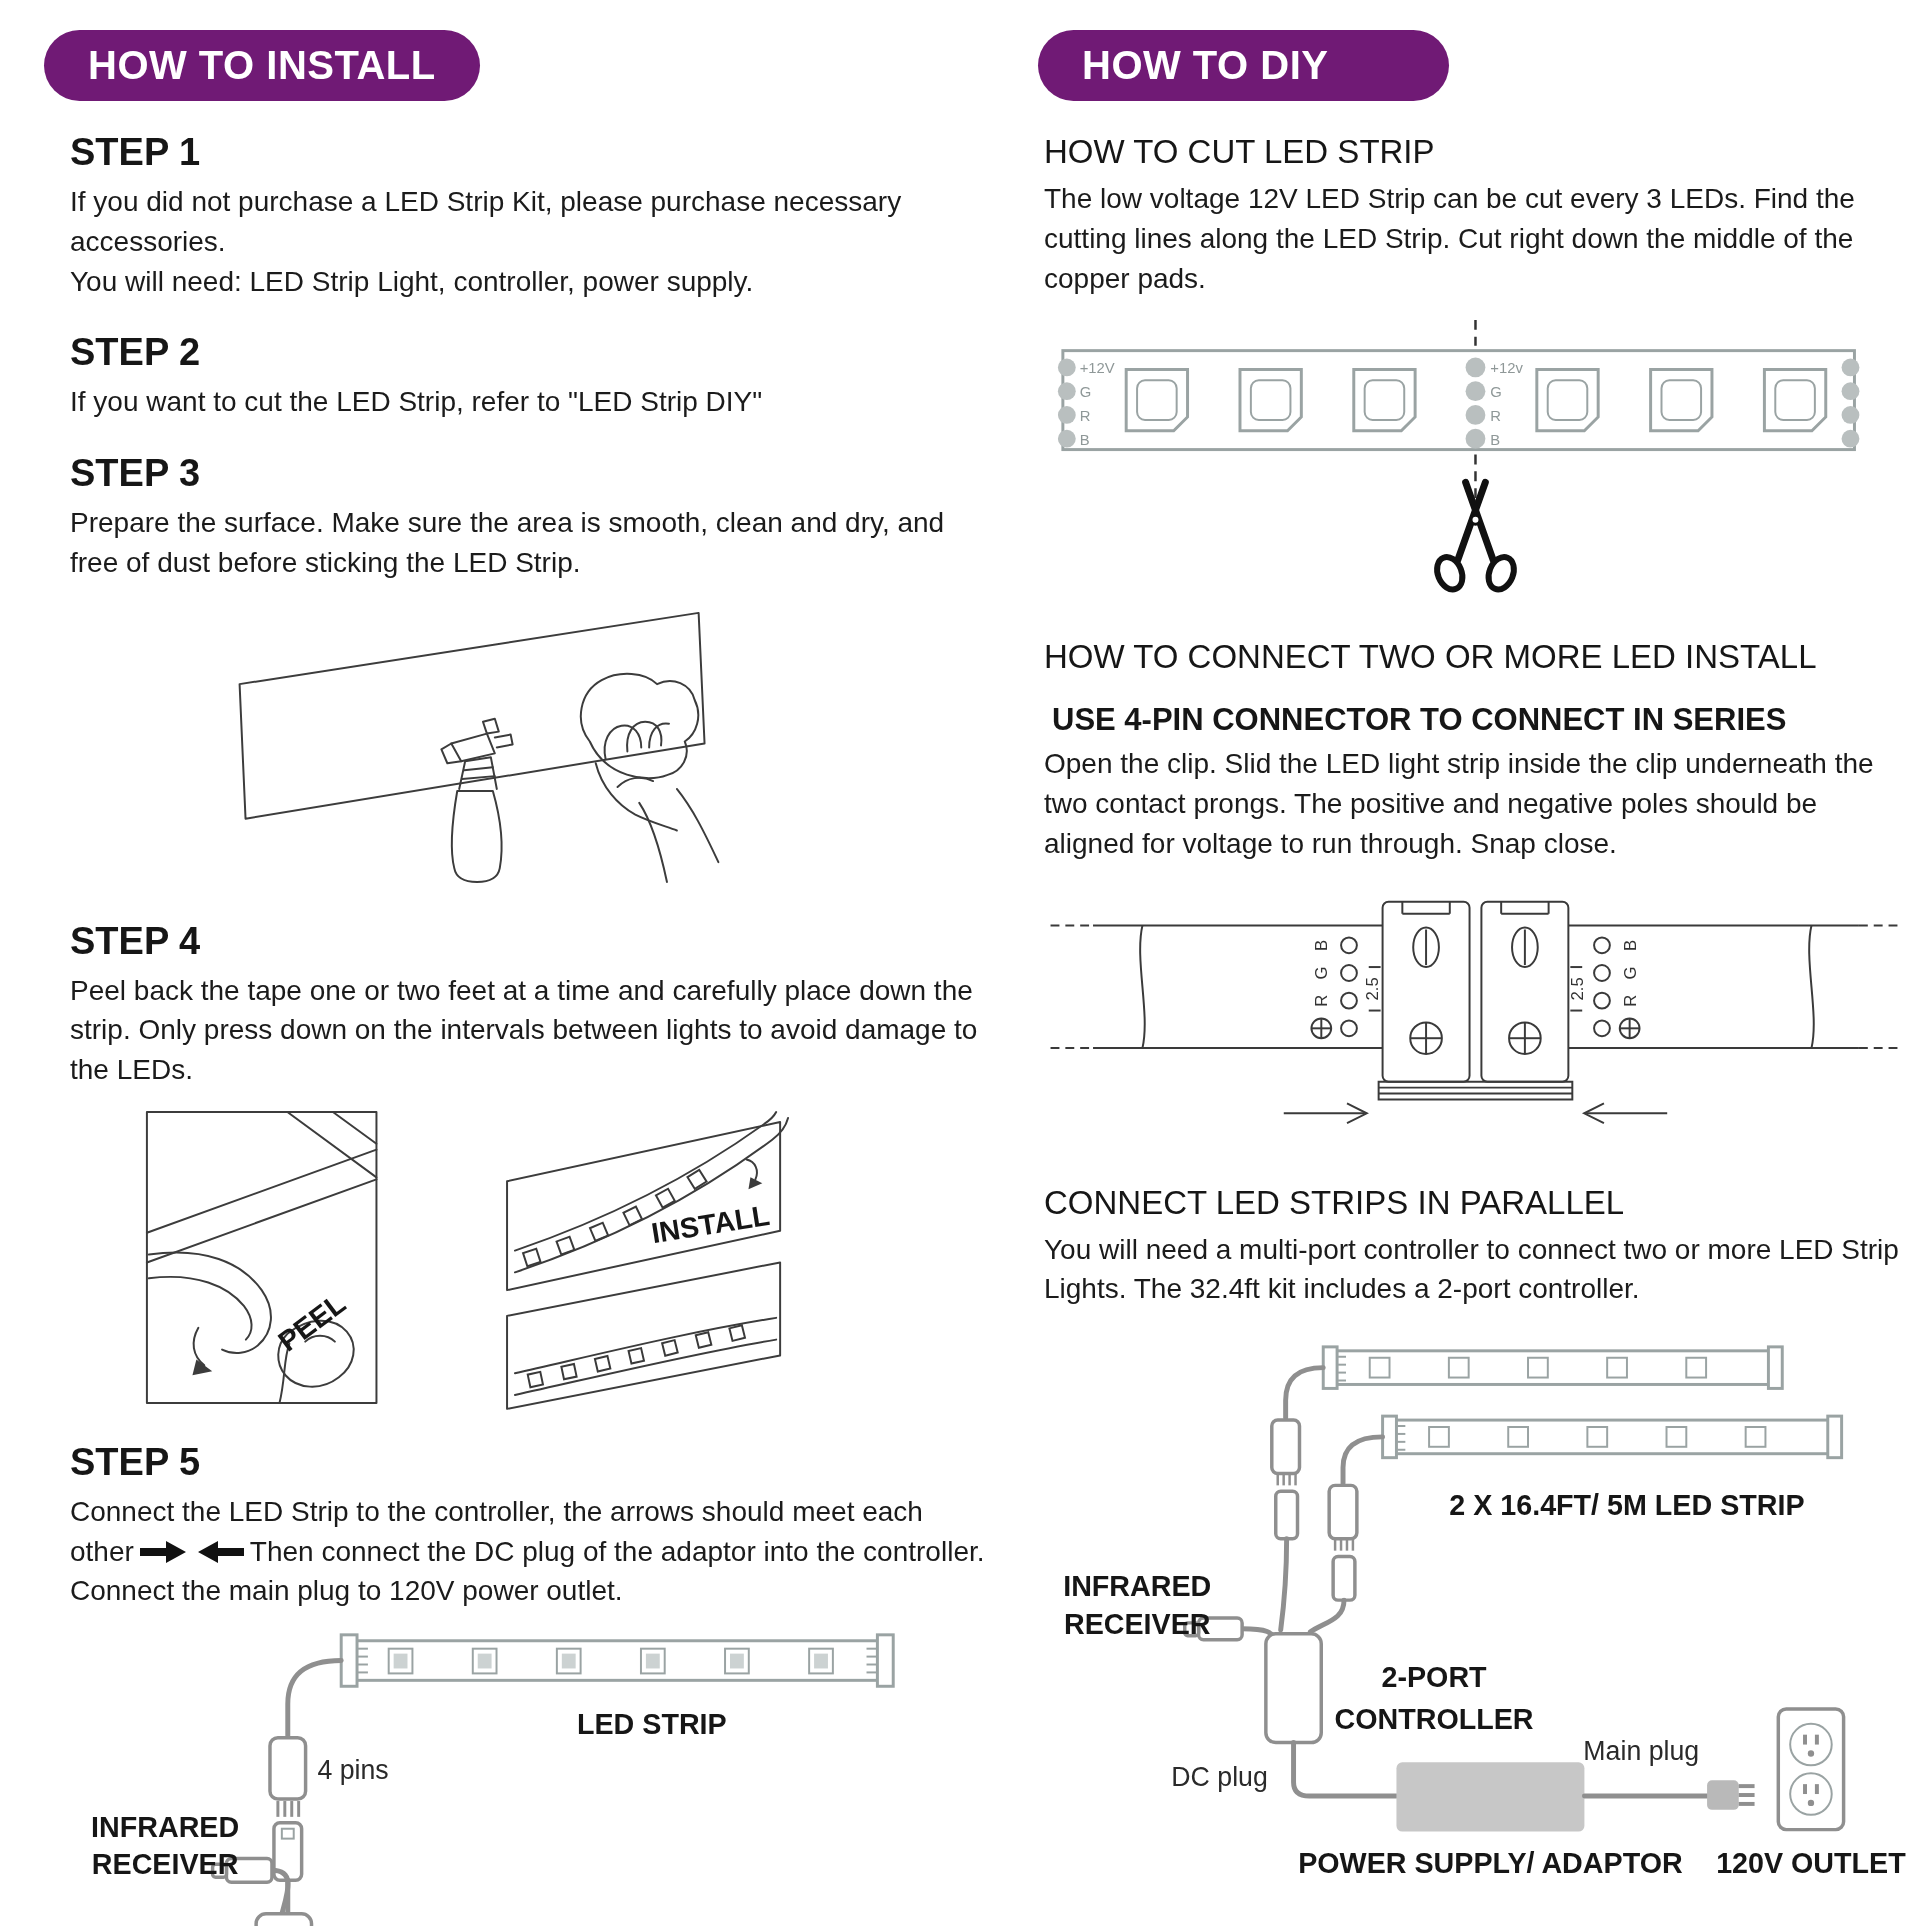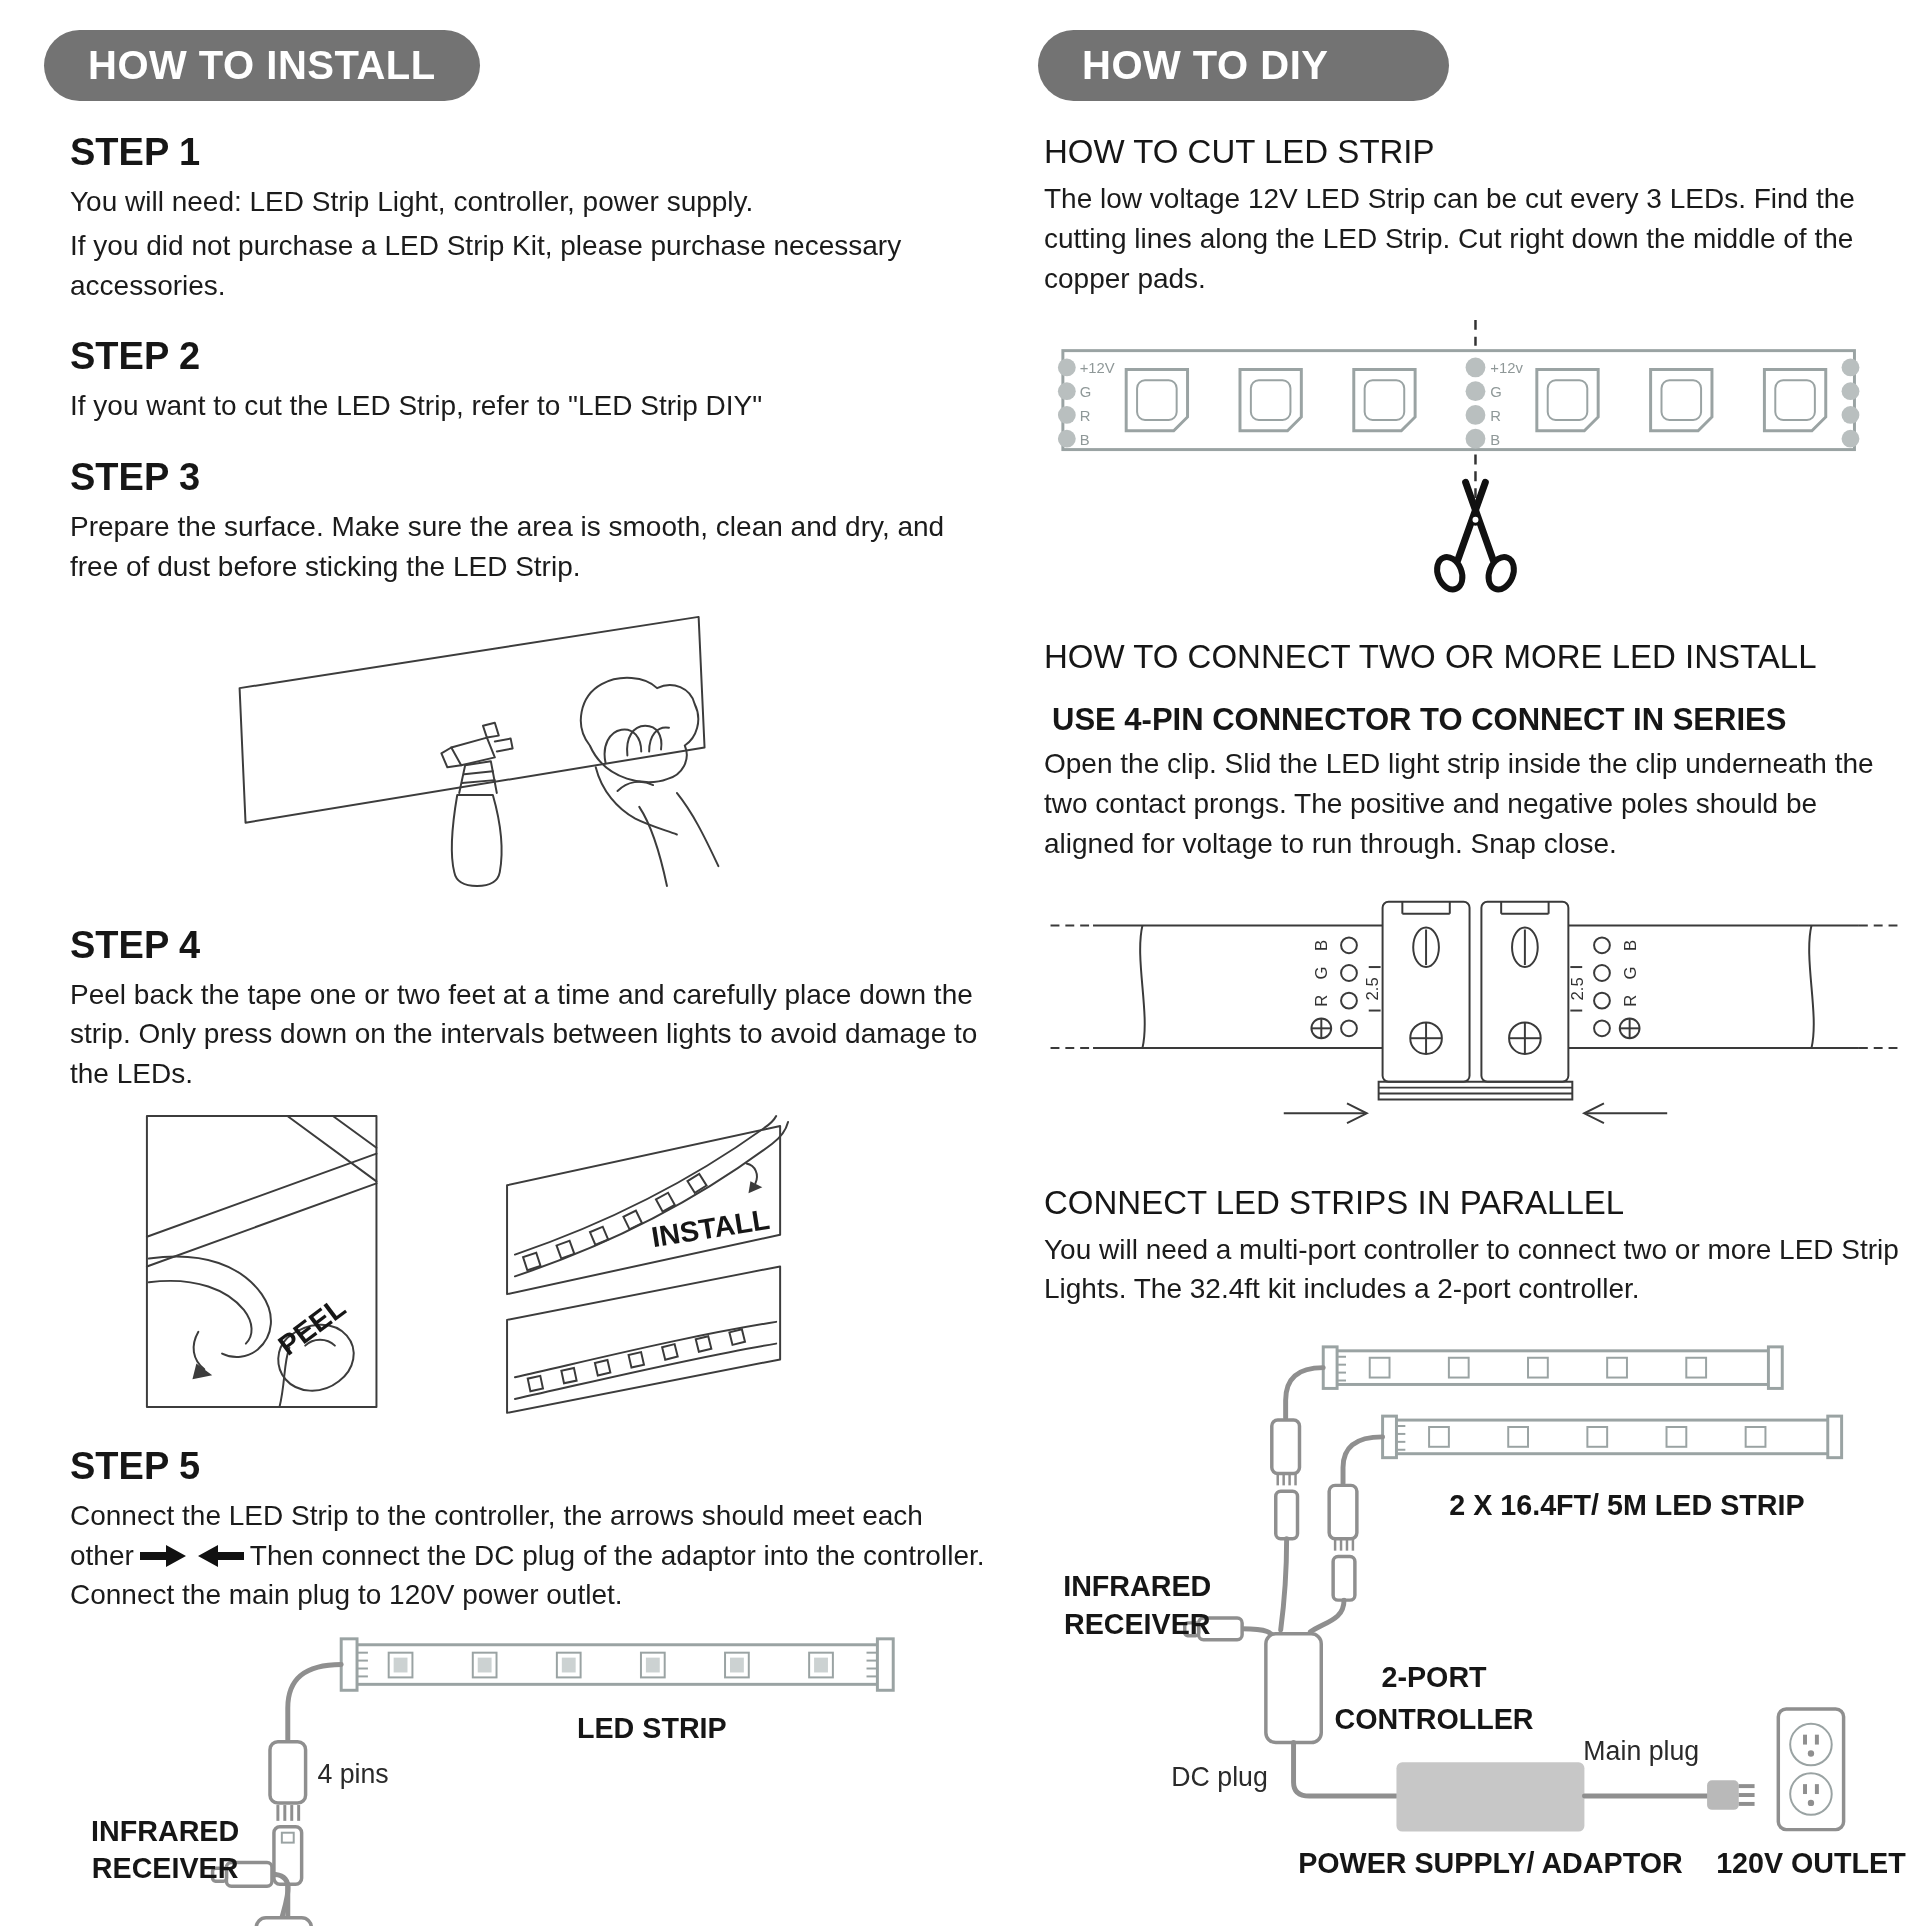--- a/index.html
+++ b/index.html
@@ -1,21 +1,21 @@
 <!DOCTYPE html>
 <html><head>
 <meta charset="utf-8">
 <style>
   html,body{margin:0;padding:0;background:#ffffff;}
   body{font-family:"Liberation Sans", sans-serif; color:#161616;}
   #page{position:relative;width:1927px;height:1927px;background:#fff;overflow:hidden;}
   .col{position:absolute;top:30px;}
   #col-left{left:44px;width:941px;}
   #col-right{left:1038px;width:871px;}
-  .badge{display:inline-block;background:#737373;color:#fff;font-size:40px;font-weight:bold;
+  .badge{display:inline-block;background:#701a75;color:#fff;font-size:40px;font-weight:bold;
          letter-spacing:0.5px;padding:13px 44px;border-radius:42px;min-width:238px;}
   .badge.diy{min-width:248px;padding-right:119px;}
   .step-title{font-size:38px;font-weight:800;margin:30px 0 8px 26px;}
   .sec-title{font-size:33px;font-weight:400;margin:34px 0 8px 6px;}
   .sub-title{font-size:31px;font-weight:800;margin:26px 0 6px 14px;}
   .body{font-size:28px;line-height:1.42;margin:4px 0 4px 26px;color:#1b1b1b;}
   .body.right{margin-left:6px;}
   .note{font-size:28px;line-height:1.45;margin:40px 0 0 6px;color:#1b1b1b;}
   .fig{display:block;}
   .arrows svg{vertical-align:-3px;margin:0 6px;}
@@ -33,22 +33,22 @@
 </style>
 </head>
 <body>
 
 <div id="page">
 
   <div class="col" id="col-left">
     <span class="badge">HOW TO INSTALL</span>
 
     <div class="step-title">STEP 1</div>
+    <p class="body" style="margin-bottom:0;">If you did not purchase a LED Strip Kit, please purchase necessary accessories.</p>
     <p class="body" style="margin-top:0;">You will need: LED Strip Light, controller, power supply.</p>
-    <p class="body" style="margin-bottom:0;">If you did not purchase a LED Strip Kit, please purchase necessary accessories.</p>
 
     <div class="step-title">STEP 2</div>
     <p class="body">If you want to cut the LED Strip, refer to "LED Strip DIY"</p>
 
     <div class="step-title">STEP 3</div>
     <p class="body">Prepare the surface. Make sure the area is smooth, clean and dry, and free of dust before sticking the LED Strip.</p>
 
     
     <svg class="fig" width="554" height="297" viewBox="0 0 560 300" style="margin:10px 0 0 158px;">
       <g>

